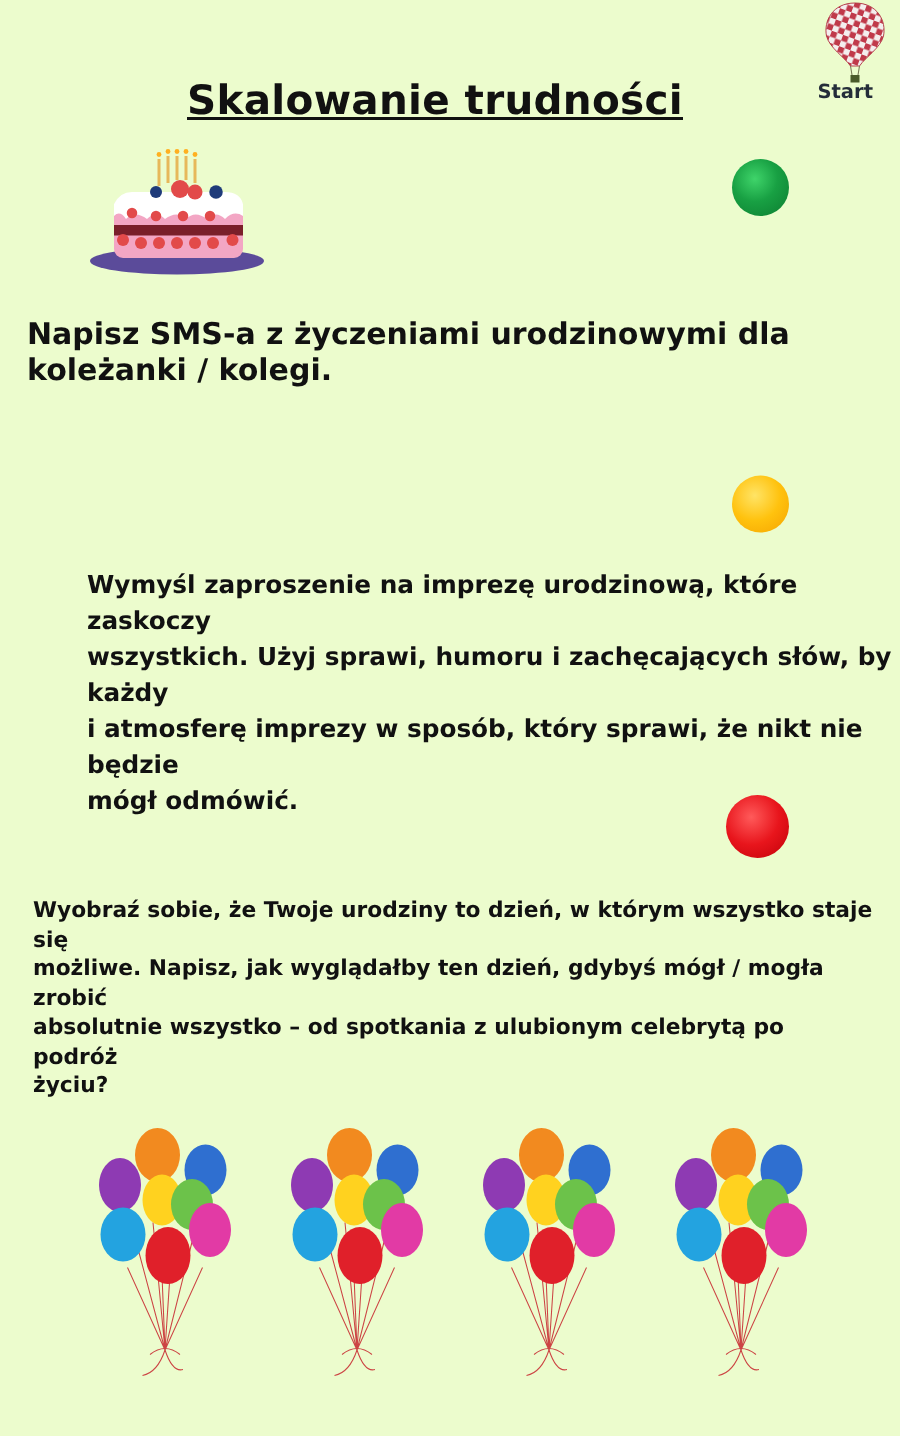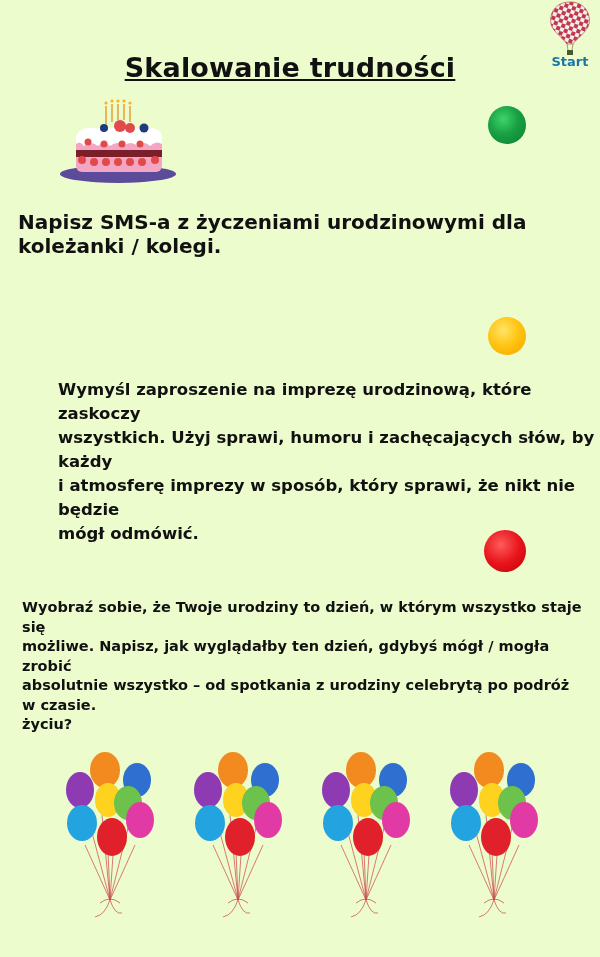--- a/index.html
+++ b/index.html
@@ -10,22 +10,22 @@
       color: #111;
       position: relative;
     }
     .abs { position: absolute; }
     .title {
       left: 0; width: 580px; top: 52px; text-align: center;
       font-weight: bold; font-size: 27px; letter-spacing: 0.2px; text-decoration: underline;
     }
     .balloon-start { left: 545px; top: 0px; width: 50px; height: 72px; cursor: pointer; }
     .start-label {
-      position: absolute; left: 0; width: 50px; top: 54px; text-align: center;
-      font-size: 13px; color: #0369a1; font-weight: bold; opacity: .9;
+      position: absolute; left: 0; width: 50px; top: 54px; 
+      font-size: 13px; color: #0f172a; font-weight: bold; opacity: .9;
     }
     .dot { width: 38px; height: 38px; border-radius: 50%; }
     .dot-green { left: 488px; top: 106px; background: radial-gradient(circle at 40% 35%, #3fd46a 0%, #18a043 45%, #0c7c30 100%); }
     .dot-yellow { left: 488px; top: 317px; background: radial-gradient(circle at 40% 35%, #ffe466 0%, #ffc20e 50%, #f5a300 100%); }
     .dot-red { left: 484px; top: 530px; width: 42px; height: 42px; background: radial-gradient(circle at 40% 35%, #ff5a5a 0%, #e8151c 50%, #c00008 100%); }
     .task { font-weight: bold; color: #111; }
     .task1 { left: 18px; top: 210px; width: 580px; font-size: 20px; }
     .task2 { left: 22px; top: 378px; width: 560px; font-size: 16.5px; line-height: 24px; margin-left: 36px; }
     .task3 { left: 22px; top: 598px; width: 560px; font-size: 14.5px; line-height: 19.5px; }
     .cake { left: 58px; top: 98px; width: 122px; height: 88px; }
@@ -101,22 +101,21 @@
   <div>Wymyśl zaproszenie na imprezę urodzinową, które zaskoczy</div>
   <div>wszystkich. Użyj sprawi, humoru i zachęcających słów, by każdy</div>
   <div>i atmosferę imprezy w sposób, który sprawi, że nikt nie będzie</div>
   <div>mógł odmówić.</div>
 </div>
 
 <div class="abs dot dot-red"></div>
 <div class="abs task task3">
   <div>Wyobraź sobie, że Twoje urodziny to dzień, w którym wszystko staje się</div>
   <div>możliwe. Napisz, jak wyglądałby ten dzień, gdybyś mógł / mogła zrobić</div>
-  <div>absolutnie wszystko – od spotkania z urodziny celebrytą po podróż</div>
-  <div>w czasie.</div>
+  <div>absolutnie wszystko – od spotkania z ulubionym celebrytą po podróż</div>
   <div>życiu?</div>
 </div>
 
 <div class="abs balloons" style="left:60px">
   <svg width="100" height="180" viewBox="0 0 100 180">
     <g stroke="#c44" stroke-width="0.7" fill="none">
       <path d="M50 155 L30 80 M50 155 L42 70 M50 155 L55 80 M50 155 L70 75 M50 155 L25 100 M50 155 L48 105 M50 155 L75 100"></path>
       <path d="M40 158 Q50 150 60 158 M50 155 Q45 170 35 172 M50 155 Q55 170 62 168"></path>
     </g>
     <ellipse cx="45" cy="25" rx="15" ry="18" fill="#f28a1f"></ellipse>

